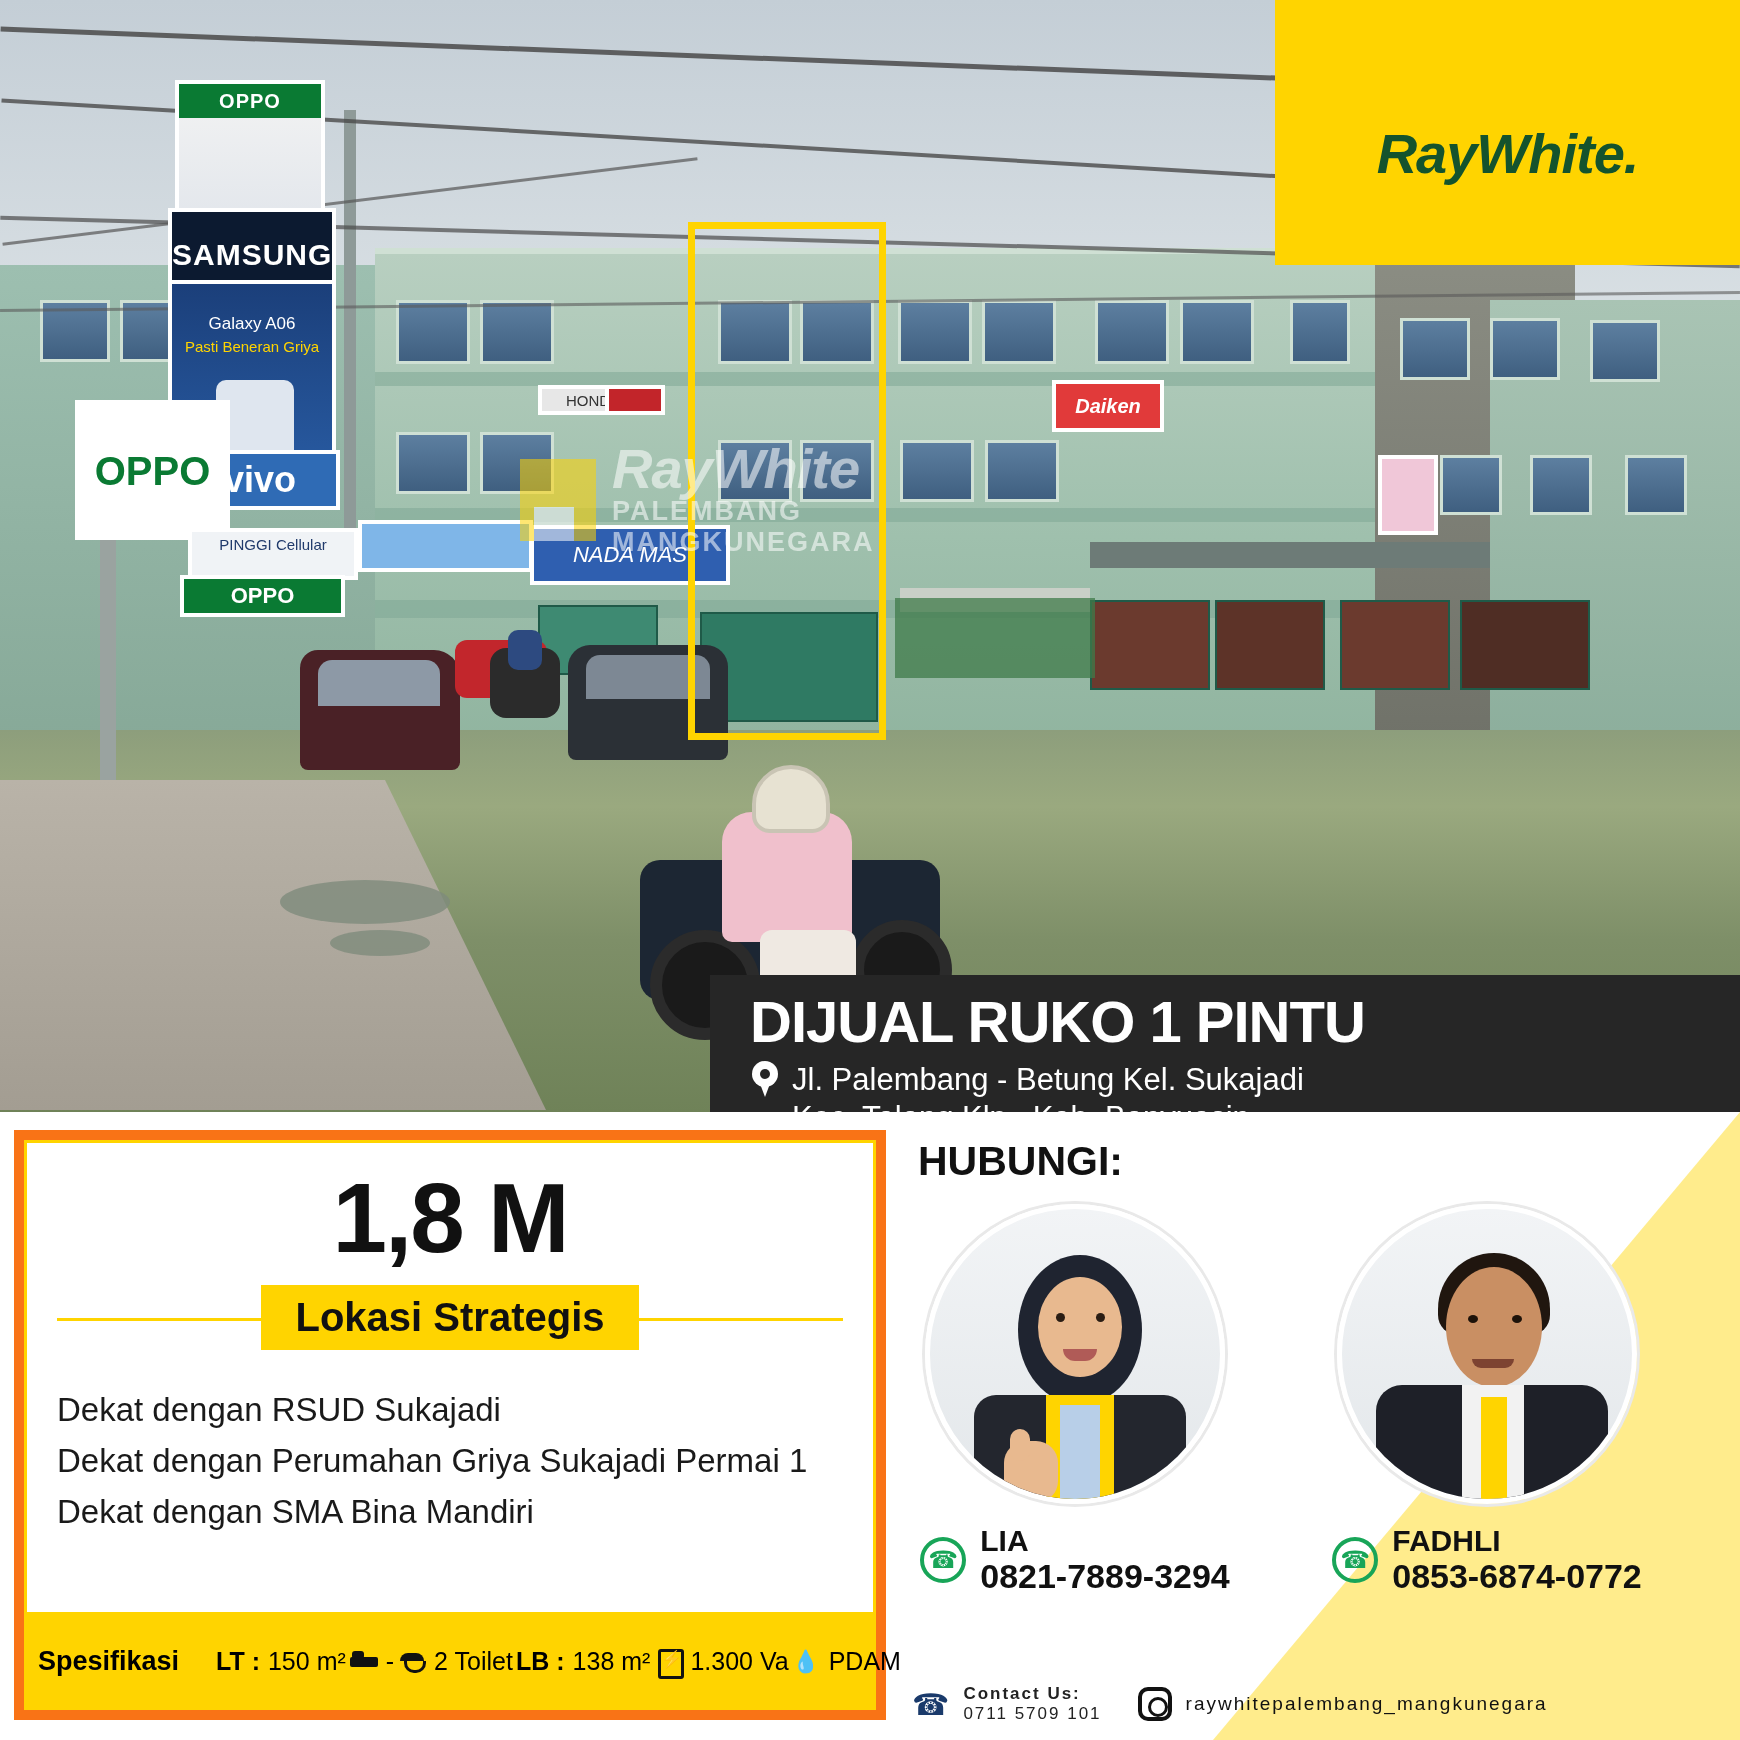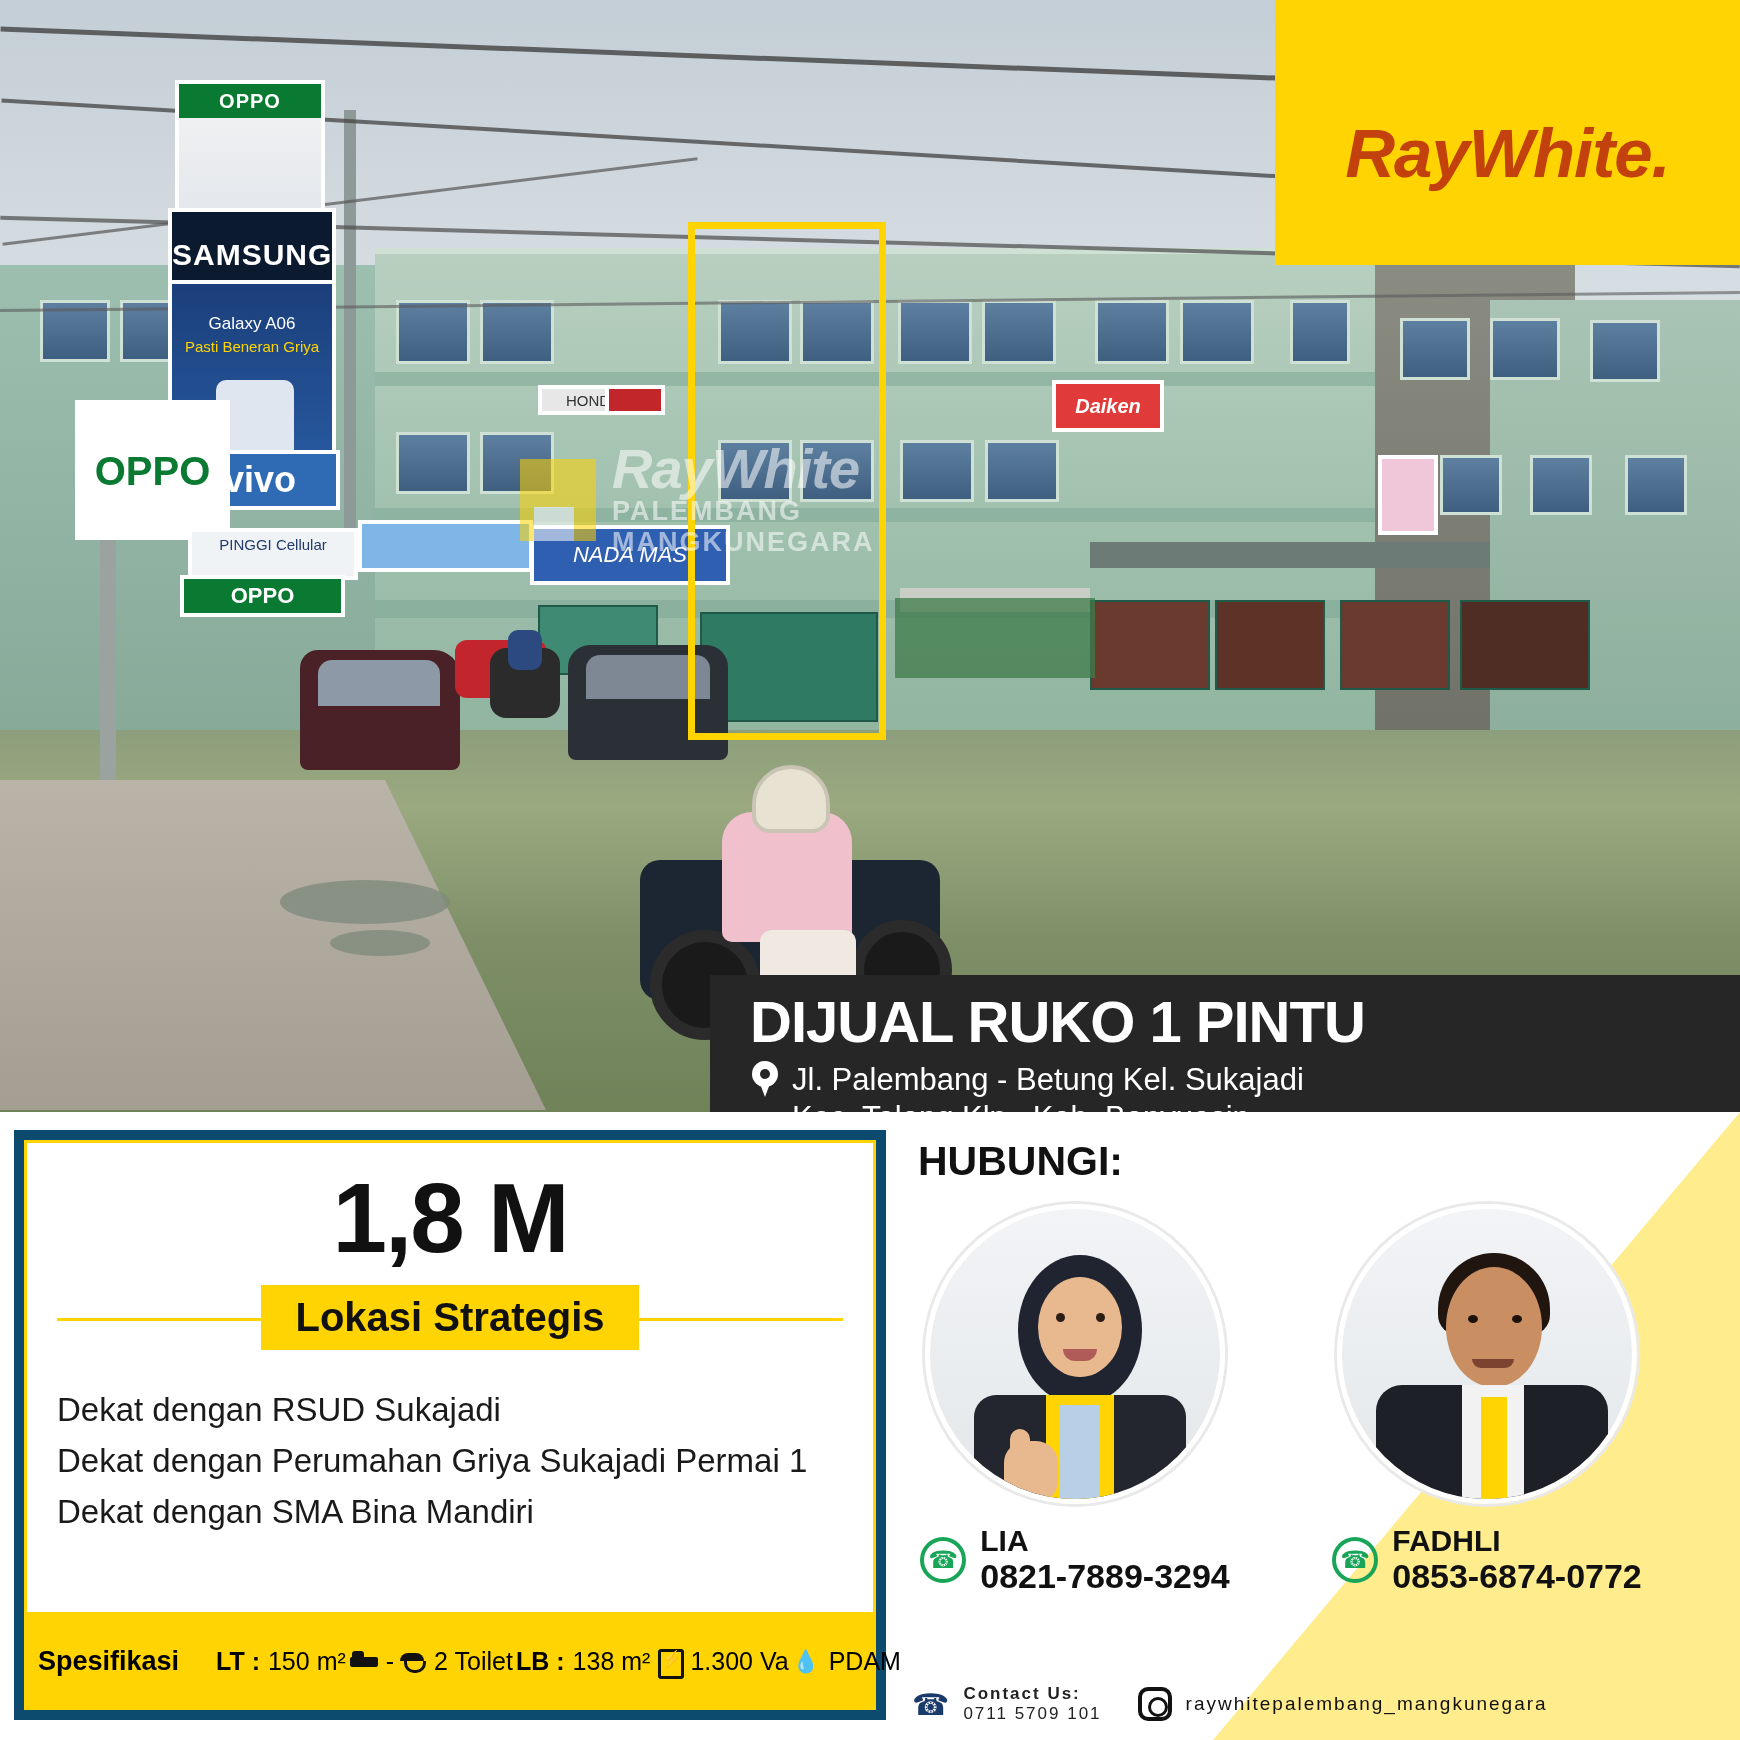--- a/index.html
+++ b/index.html
@@ -99,41 +99,41 @@
   .wm-sq::after{ content:""; position:absolute; left:14px; bottom:0; width:40px; height:34px; background:#fff; }
   .wm-txt { color:#fff; }
   .wm-txt .l1 { font-size:56px; font-weight:bold; font-style:italic; letter-spacing:-1px; line-height:.95;}
   .wm-txt .l2 { font-size:27px; font-weight:bold; letter-spacing:2px; }
 
   
   .rw-logo {
     position:absolute; right:0px; top:0; width:465px; height:265px; background:#ffd400;
     display:flex; align-items:center; justify-content:center;
   }
-  .rw-logo span { font-size:69px; font-weight:bold; color:#c2410c; font-style:italic; letter-spacing:-1px;margin-top:42px; }
+  .rw-logo span { font-size:56px; font-weight:bold; color:#14532d; font-style:italic; letter-spacing:-1px;margin-top:42px; }
 
   
   .title-banner {
     position:absolute; right:0; top:975px; width:1030px; height:200px;
     background:#262626; color:#fff; padding:18px 34px 0 40px;
   }
   .title-banner h1 { font-size:58px; font-weight:bold; letter-spacing:-1px; line-height:1; }
   .addr-row { display:flex; align-items:flex-start; gap:12px; margin-top:10px; }
   .pin { width:30px; height:40px; flex:none; position:relative; }
   .pin::before{content:"";position:absolute;left:2px;top:0;width:26px;height:26px;border-radius:50%;background:#fff;}
   .pin::after{content:"";position:absolute;left:9px;top:20px;border-left:6px solid transparent;border-right:6px solid transparent;border-top:16px solid #fff;}
   .pin i{position:absolute;left:10px;top:8px;width:10px;height:10px;border-radius:50%;background:#262626;display:block;}
   .addr-row p { font-size:31px; line-height:1.22; }
 
   
   .bottom { position:absolute; left:0; top:1112px; width:1740px; height:628px; background:#fff; }
 
   
   .left-card {
-    position:absolute; left:14px; top:18px; width:872px; height:590px; background:#0c4a6e;
+    position:absolute; left:14px; top:18px; width:872px; height:590px; background:#f97316;
     padding:10px;
   }
   .left-inner {
     position:relative; width:100%; height:482px; background:#fff; border:3px solid #ffd400;
     padding:26px 30px 0 30px;
   }
   .price { font-size:98px; font-weight:bold; text-align:center; letter-spacing:-2px; color:#111; line-height:1; }
   .lokasi-wrap { text-align:center; margin-top:18px; position:relative; }
   .lokasi-wrap::before{
     content:""; position:absolute; left:0; right:0; top:50%; height:3px; background:#ffd400;

